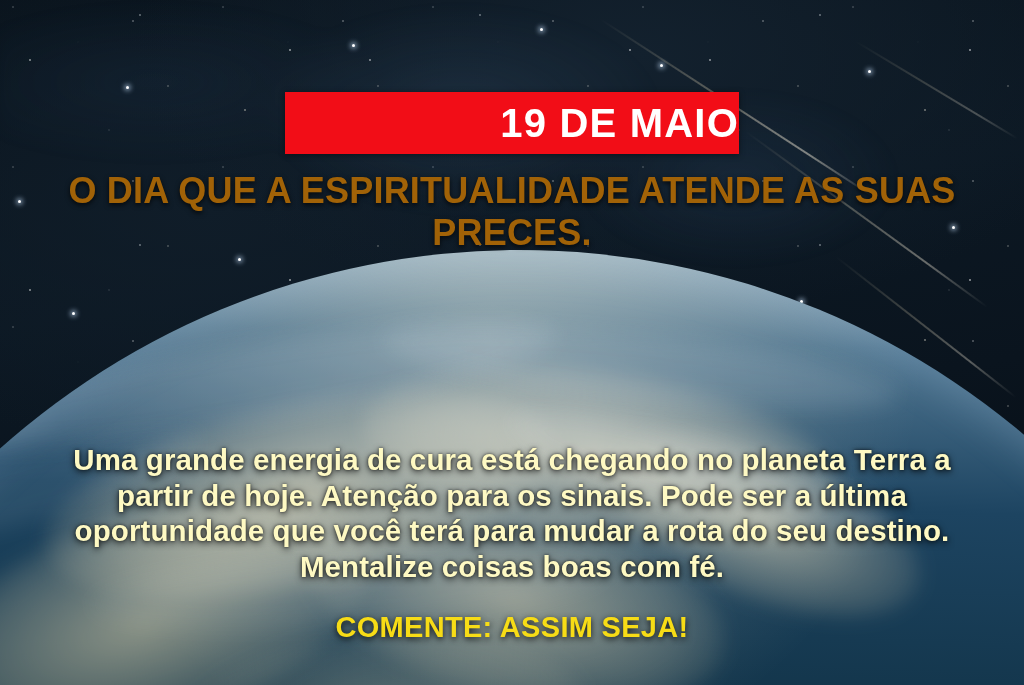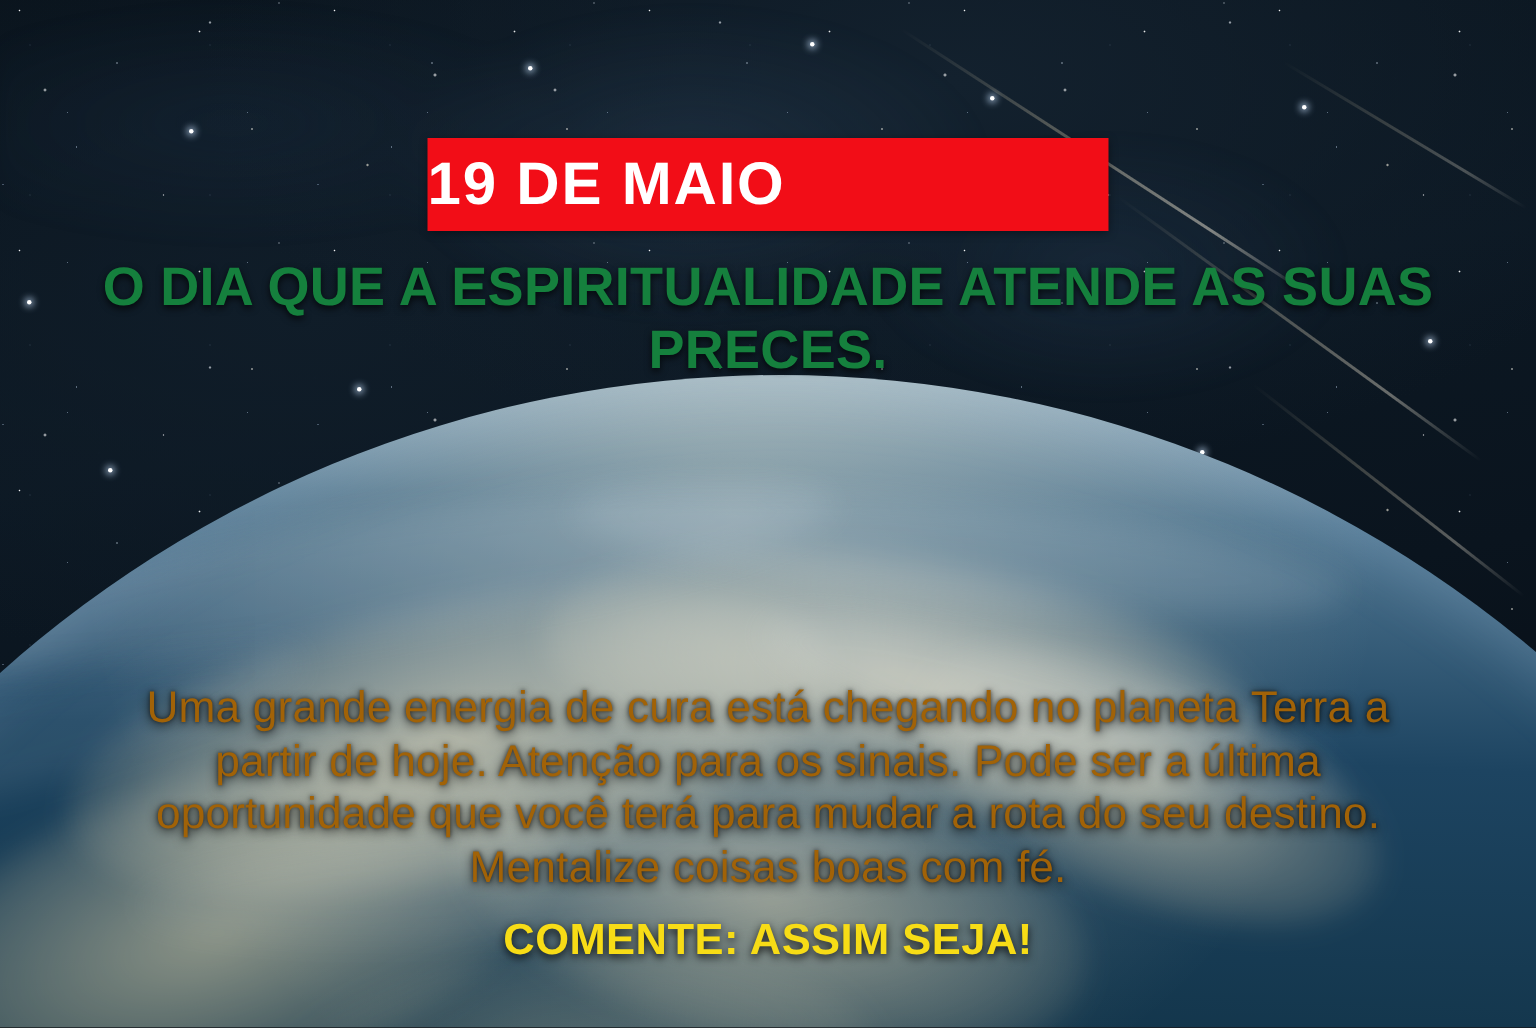--- a/index.html
+++ b/index.html
@@ -177,62 +177,61 @@
     flex-direction: column;
     align-items: center;
   }
 
   .date-banner {
     margin-top: 92px;
     width: 454px;
     height: 62px;
     display: flex;
     align-items: center;
-    justify-content: flex-start;
+    justify-content: flex-end;
     background: #f20d17;
     box-shadow: 0 1px 6px rgba(0,0,0,.45);
   }
   .date-banner-text {
     color: #ffffff;
     font-size: 40px;
     font-weight: 700;
     letter-spacing: 1.2px;
     line-height: 1;
     white-space: nowrap;
     font-family: "Liberation Sans", sans-serif;
   }
 
   .headline {
     margin-top: 16px;
     width: 900px;
     text-align: center;
-    color: #15803d;
+    color: #a16207;
     font-size: 36px;
     font-weight: 700;
     line-height: 1.16;
     letter-spacing: 0.2px;
     text-shadow: 0 2px 5px rgba(0,0,0,.75);
     font-family: "Liberation Sans", sans-serif;
   }
 
   .body-copy {
     position: absolute;
     top: 442px;
     left: 50%;
     transform: translateX(-50%);
     width: 900px;
     text-align: center;
-    color: #a16207;
+    color: #fef9c3;
     font-size: 29.5px;
-    font-weight: 400;
+    font-weight: 700;
     line-height: 1.21;
     letter-spacing: .1px;
     text-shadow: 0 2px 7px rgba(0,0,0,.85), 0 0 3px rgba(0,0,0,.6);
     font-family: "Liberation Sans", sans-serif;
-    margin-top: 12px;
   }
 
   .cta {
     position: absolute;
     top: 611px;
     left: 50%;
     transform: translateX(-50%);
     width: 900px;
     text-align: center;
     color: #f7dc16;

